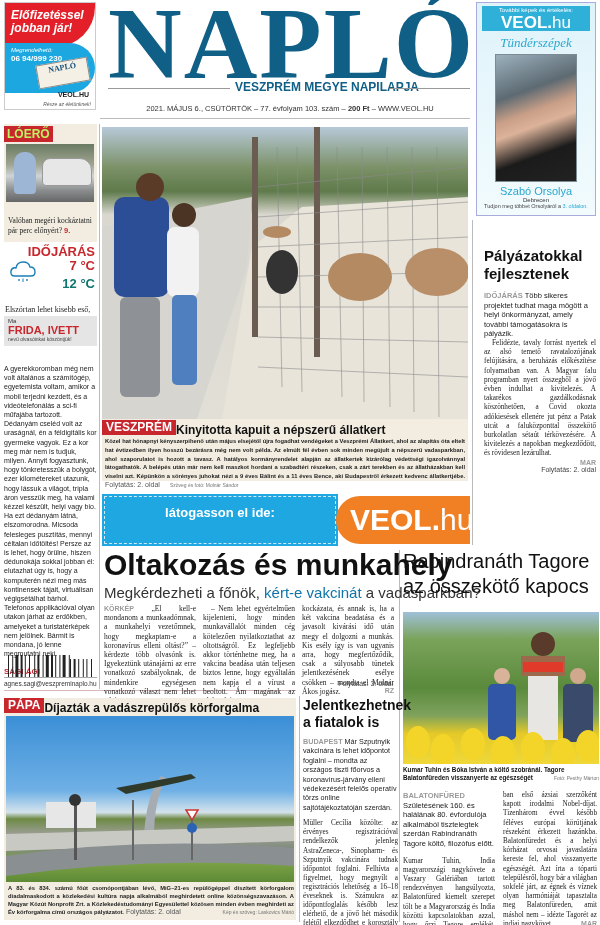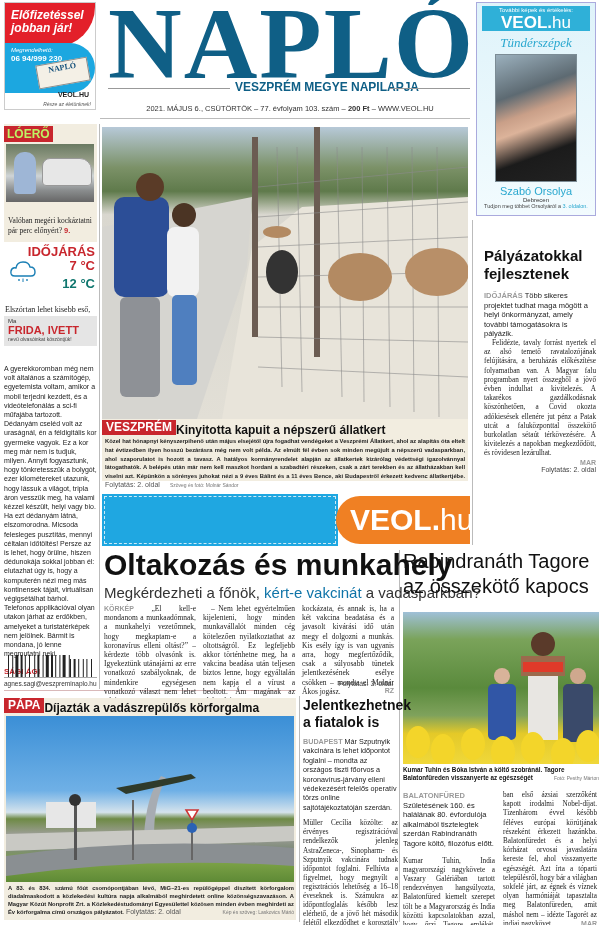--- a/index.html
+++ b/index.html
@@ -235,20 +235,21 @@
 <div id="lead-caption-box" class="abs"></div>
 <div id="lead-head" class="abs">
   <span class="kicker-red">VESZPRÉM</span><span class="head-dark">Kinyitotta kapuit a népszerű állatkert</span>
 </div>
 <div id="lead-body" class="abs">
   <span>Közel hat hónapnyi kényszerpihenő után május elsejétől újra fogadhat vendégeket a Veszprémi Állatkert, ahol az alapítás óta eltelt hat évtizedben ilyen hosszú bezárásra még nem volt példa. Az elmúlt fél évben sok minden megújult a népszerű vadasparkban, ahol szaporulatot is hozott a tavasz. A hatályos kormányrendelet alapján az állatkertek kizárólag védettségi igazolvánnyal látogathatók. A belépés után már nem kell maszkot hordani a szabadtéri részeken, csak a zárt terekben és az állatházakban kell viselni azt. Képünkön a sörényes juhokat nézi a 9 éves Bálint és a 11 éves Bence, aki Budapestről érkezett kedvenc állatkertjébe.</span><span class="cont"> Folytatás: 2. oldal</span><span class="credit">Szöveg és fotó: Molnár Sándor</span>
 </div>
 
 <div id="veol-banner" class="abs">
   <div class="left">
+      <div>látogasson el ide:</div>
     </div>
   <div class="right"><b>VEOL.</b><span>hu</span></div>
 </div>
 
 <div id="olt-title" class="abs">Oltakozás és munkahely</div>
 <div id="olt-sub" class="abs"><span>Megkérdezheti a főnök, </span><b>kért-e vakcinát</b><span> a vadasparkban?</span></div>
 <div class="olt-col" style="left:104px"><span class="k">KÖRKÉP</span><span> „El kell-e mondanom a munkaadómnak, a munkahelyi vezetőmnek, hogy megkaptam-e a koronavírus elleni oltást?” – kérdezte több olvasónk is. Igyekeztünk utánajárni az erre vonatkozó szabályoknak, de mindenkire egységesen vonatkozó választ nem lehet adni.</span></div>
 <div class="olt-col" style="left:203px;text-indent:8px">– Nem lehet egyértelműen kijelenteni, hogy minden munkavállalót minden cég kötelezően nyilatkoztathat az oltottságról. Ez legfeljebb akkor történhetne meg, ha a vakcina beadása után teljesen biztos lenne, hogy egyáltalán nem kapja el a vírust a beoltott. Ám magának az oltásnak is van</div>
 <div class="olt-col" style="left:302px"><span>kockázata, és annak is, ha a két vakcina beadatása és a javasolt kivárási idő után megy el dolgozni a munkás. Kis esély így is van ugyanis arra, hogy megfertőződik, csak a súlyosabb tünetek jelentkezésének esélye csökken – mondta el Molnár Ákos jogász.</span> <span class="sig">RZ</span></div>
 <div id="olt-cont" class="abs">Folytatás: 3. oldal</div>

